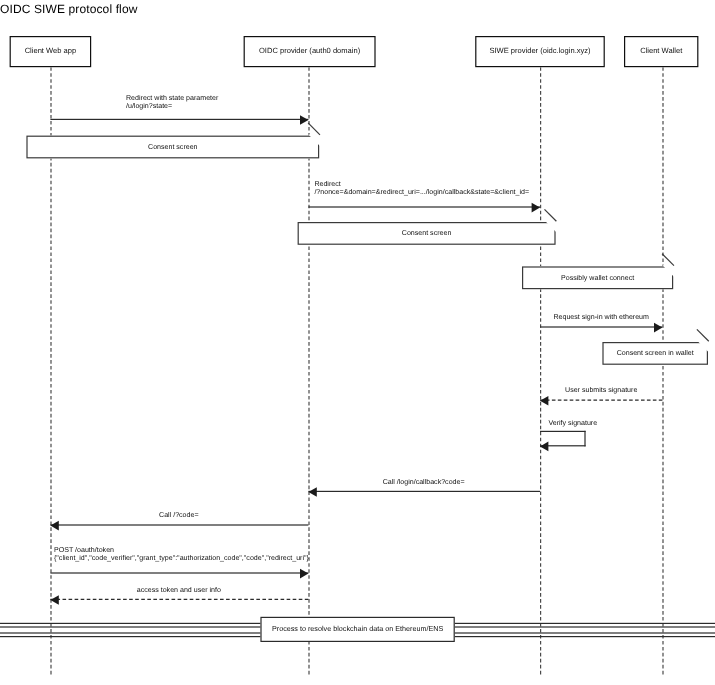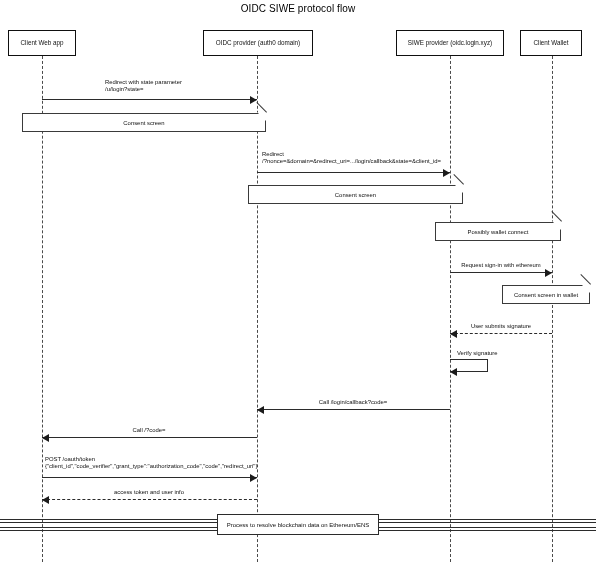--- a/index.html
+++ b/index.html
@@ -6,21 +6,21 @@
   body{
     width:596px;height:571px;position:relative;overflow:hidden;
     font-family:"Liberation Sans", sans-serif;
     color:#1a1a1a;
     -webkit-font-smoothing:antialiased;
   }
   #canvas{position:absolute;inset:0;}
 
   
   #title{
-    position:absolute;top:3px;left:0;width:596px;text-align:center;
+    position:absolute;top:3px;left:0;width:596px;text-align:left;
     font-size:10px;color:#000;letter-spacing:0.1px;
   }
 
   
   .participant{
     position:absolute;box-sizing:border-box;
     border:1.6px solid #0f0f0f;background:#ffffff;
     display:flex;align-items:center;justify-content:center;
     font-size:6.3px;color:#111;text-align:center;line-height:1.1;
     padding:0 3px;

